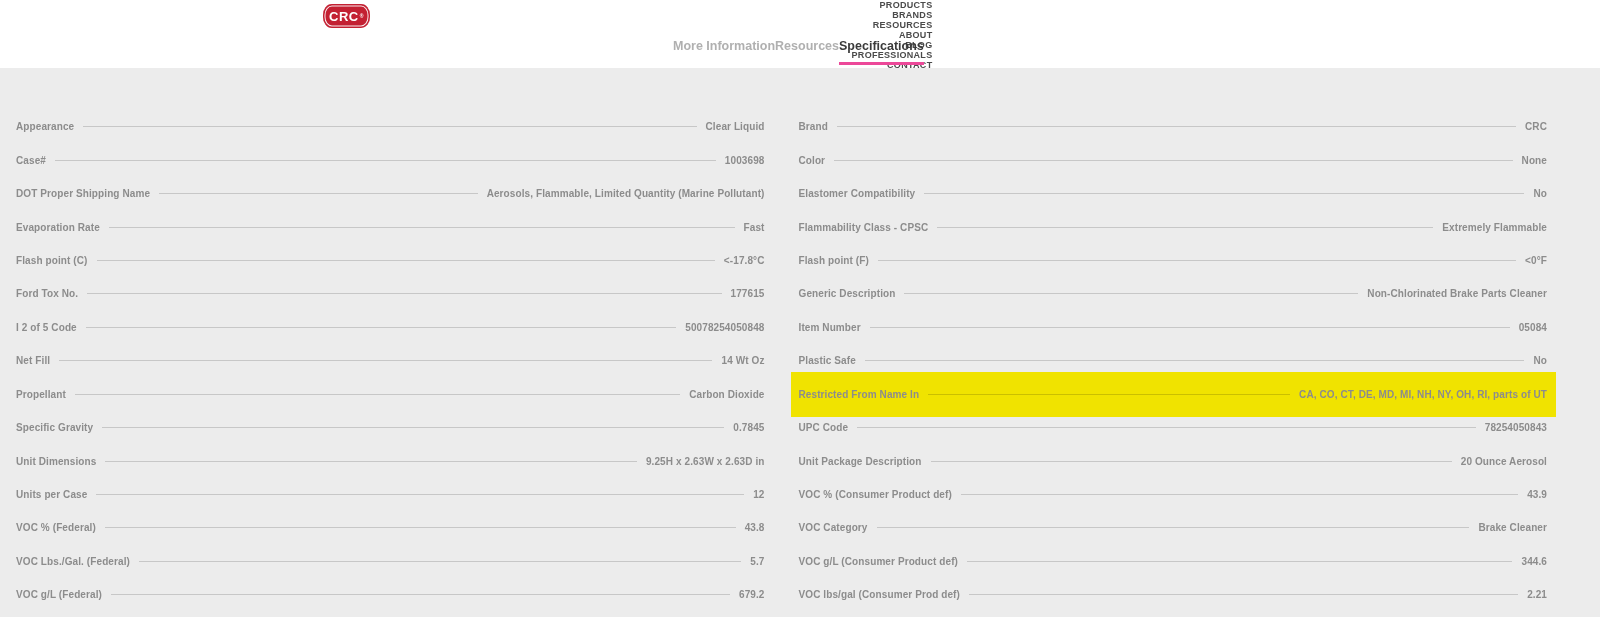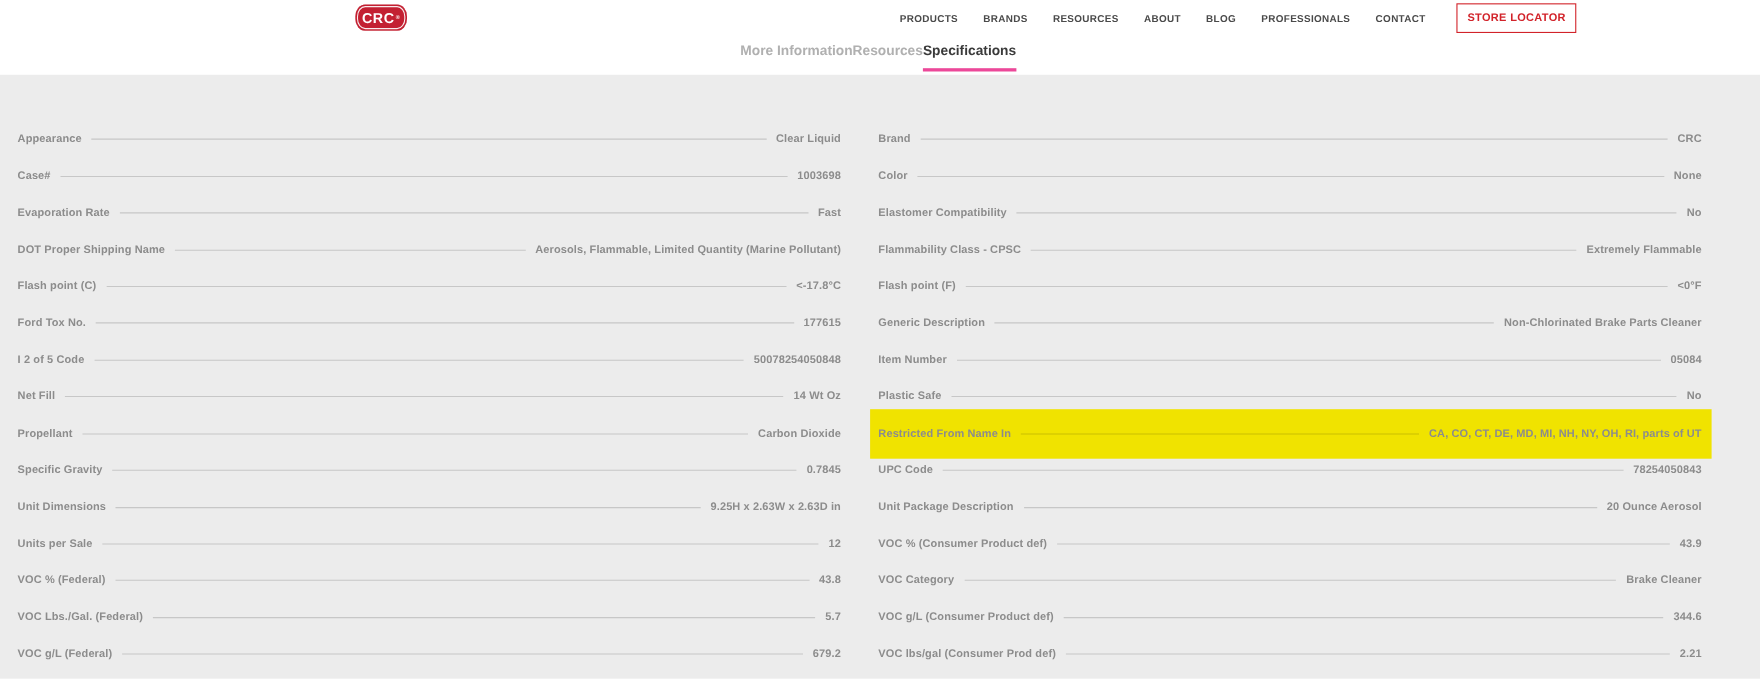--- a/index.html
+++ b/index.html
@@ -20,21 +20,21 @@
     background: #C32032; border-radius: 9px 9px 9px 9px / 11px 11px 11px 11px;
     display: flex; align-items: center; justify-content: center;
     color: #ffffff; font-weight: 800; font-size: 13px; letter-spacing: 0.5px;
     box-shadow: inset 0 0 0 1.5px #C32032, inset 0 0 0 2.5px rgba(255,255,255,0.9);
     cursor: pointer;
   }
   .logo sup { font-size: 5px; margin-left: 1px; }
 
   .topnav {
     position: absolute; left: 818px; top: 0; height: 33px;
-    display: flex; align-items: center; gap: 23px;
+    display: flex; align-items: flex-end;  flex-direction: column;
   }
   .topnav .nav-item {
     font-size: 9px; font-weight: 700; color: #4a4a4a;
     letter-spacing: 0.3px; white-space: nowrap; cursor: pointer;
   }
   .store-locator {
     font-size: 10px; font-weight: 700; color: #D2232A;
     border: 1px solid #D2232A; padding: 7px 9px; margin-left: 5px;
     letter-spacing: 0.3px; white-space: nowrap; cursor: pointer; background: #fff;
   }
@@ -127,30 +127,30 @@
         <span class="lbl">Appearance</span>
         <span class="rule"></span>
         <span class="val">Clear Liquid</span>
       </div>
       <div class="row">
         <span class="lbl">Case#</span>
         <span class="rule"></span>
         <span class="val">1003698</span>
       </div>
       <div class="row">
+        <span class="lbl">DOT Proper Shipping Name</span>
+        <span class="rule"></span>
+        <span class="val">Aerosols, Flammable, Limited Quantity (Marine Pollutant)</span>
+      </div>
+      <div class="row">
         <span class="lbl">Evaporation Rate</span>
         <span class="rule"></span>
         <span class="val">Fast</span>
       </div>
       <div class="row">
-        <span class="lbl">DOT Proper Shipping Name</span>
-        <span class="rule"></span>
-        <span class="val">Aerosols, Flammable, Limited Quantity (Marine Pollutant)</span>
-      </div>
-      <div class="row">
         <span class="lbl">Flash point (C)</span>
         <span class="rule"></span>
         <span class="val">&lt;-17.8°C</span>
       </div>
       <div class="row">
         <span class="lbl">Ford Tox No.</span>
         <span class="rule"></span>
         <span class="val">177615</span>
       </div>
       <div class="row">
@@ -172,21 +172,21 @@
         <span class="lbl">Specific Gravity</span>
         <span class="rule"></span>
         <span class="val">0.7845</span>
       </div>
       <div class="row">
         <span class="lbl">Unit Dimensions</span>
         <span class="rule"></span>
         <span class="val">9.25H x 2.63W x 2.63D in</span>
       </div>
       <div class="row">
-        <span class="lbl">Units per Sale</span>
+        <span class="lbl">Units per Case</span>
         <span class="rule"></span>
         <span class="val">12</span>
       </div>
       <div class="row">
         <span class="lbl">VOC % (Federal)</span>
         <span class="rule"></span>
         <span class="val">43.8</span>
       </div>
       <div class="row">
         <span class="lbl">VOC Lbs./Gal. (Federal)</span>

